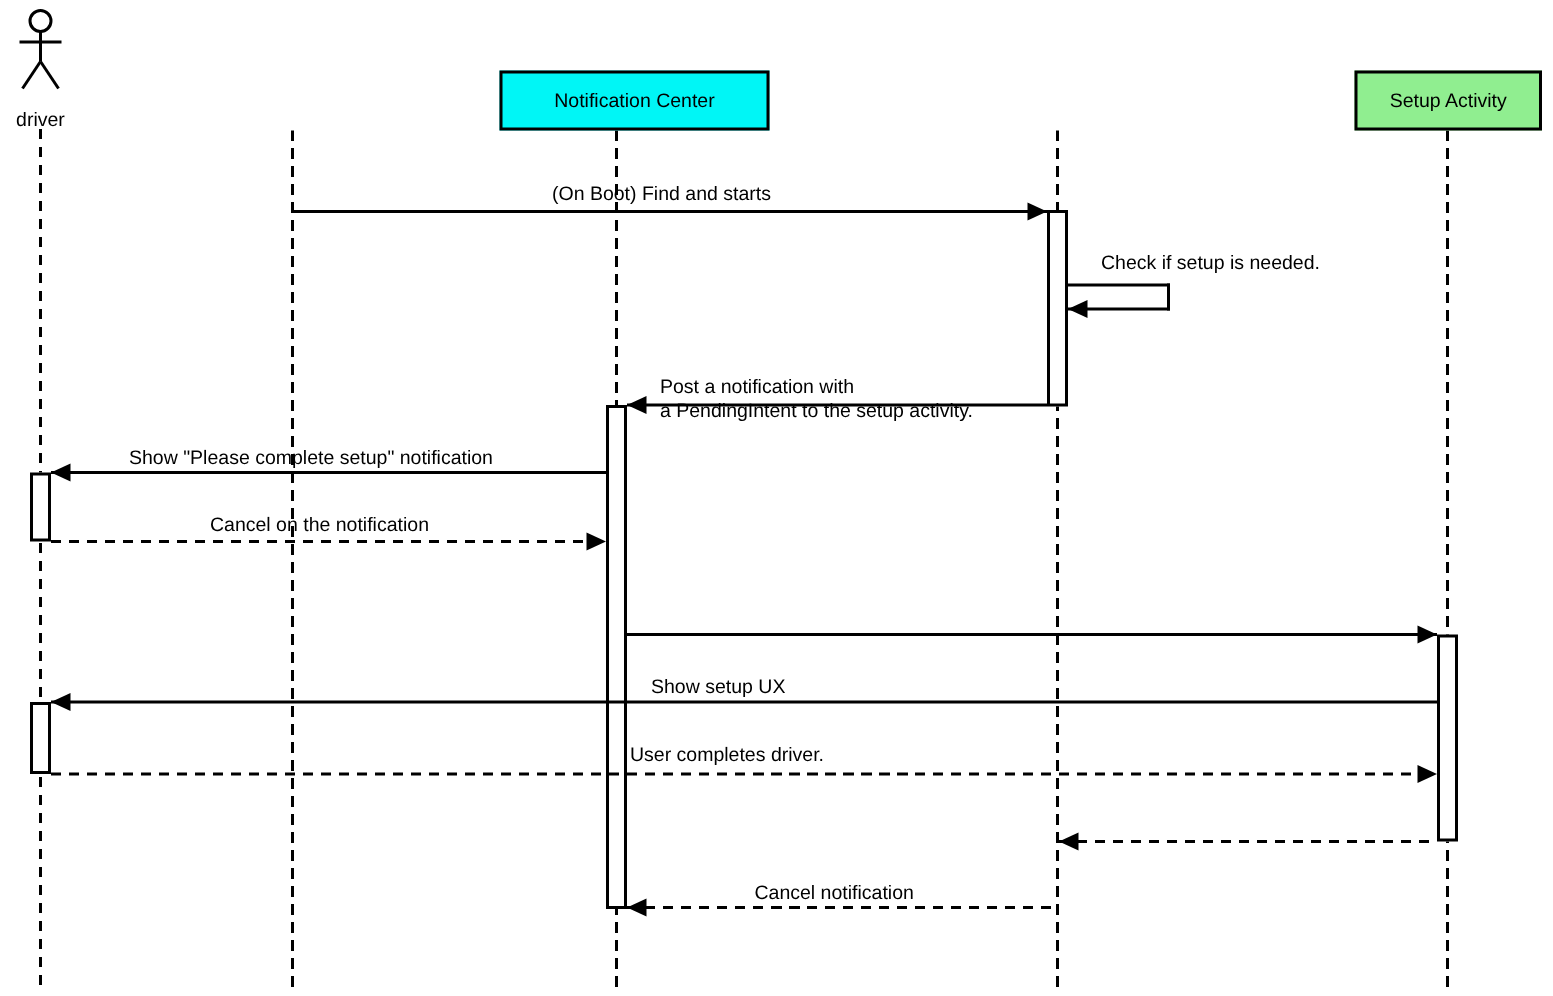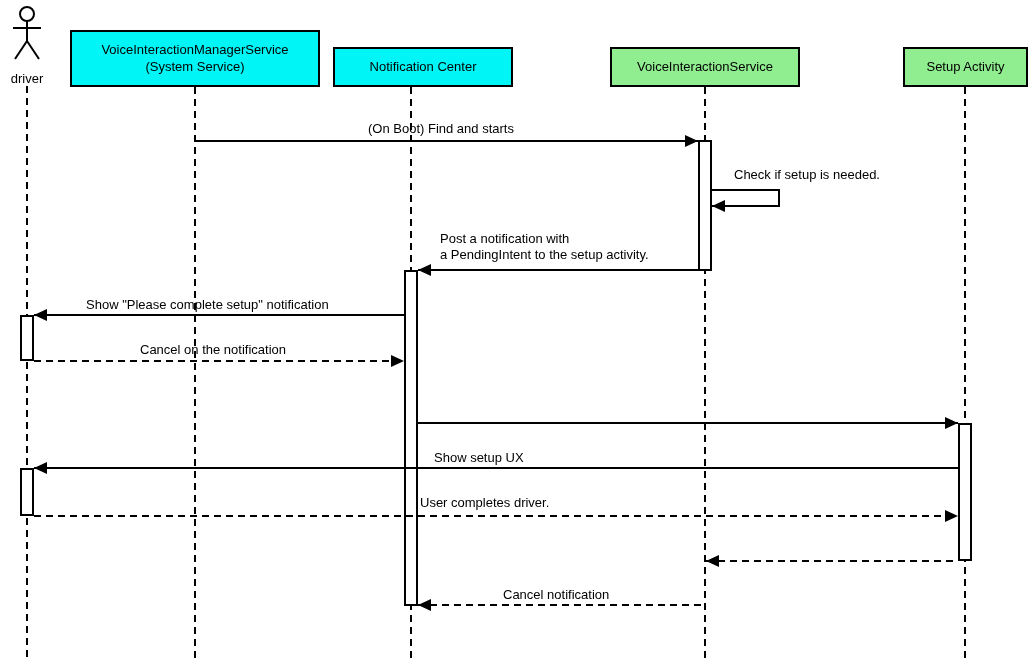--- a/index.html
+++ b/index.html
@@ -53,41 +53,38 @@
     <svg width="42" height="58" viewBox="0 0 42 58">
       <circle cx="21" cy="9" r="7" fill="none" stroke="#000" stroke-width="2"></circle>
       <line x1="21" y1="16" x2="21" y2="36" stroke="#000" stroke-width="2"></line>
       <line x1="7" y1="23" x2="35" y2="23" stroke="#000" stroke-width="2"></line>
       <line x1="21" y1="36" x2="9" y2="54" stroke="#000" stroke-width="2"></line>
       <line x1="21" y1="36" x2="33" y2="54" stroke="#000" stroke-width="2"></line>
     </svg>
     <div class="actor-label">driver</div>
   </div>
 
-  <div class="participant" style="left: 70px; top: 30px; width: 250px; height: 57px; background: rgb(0, 246, 246);">VoiceInteractionManagerService
-(System Service)</div>
   <div class="participant" style="left: 333px; top: 47px; width: 180px; height: 40px; background: rgb(0, 246, 246);">Notification Center</div>
-  <div class="participant" style="left: 610px; top: 47px; width: 190px; height: 40px; background: rgb(144, 238, 144);">VoiceInteractionService</div>
   <div class="participant" style="left: 903px; top: 47px; width: 125px; height: 40px; background: rgb(144, 238, 144);">Setup Activity</div>
 
   <div class="activation" style="left:698px; top:140px; height:131px;"></div>
   <div class="activation" style="left:404px; top:270px; height:336px;"></div>
   <div class="activation" style="left:20px;  top:315px; height:46px;"></div>
   <div class="activation" style="left:20px;  top:468px; height:48px;"></div>
   <div class="activation" style="left:958px; top:423px; height:138px;"></div>
 
   <div class="msg-label" style="left:368px; top:121px;">(On Boot) Find and starts</div>
   <div class="msg-line" style="left:195px; top:140px; width:503px;"></div>
   <div class="head right" style="left:685px; top:135px;"></div>
 
   <div class="msg-label" style="left:734px; top:167px;">Check if setup is needed.</div>
   <div class="self-box" style="left:712px; top:189px; width:68px; height:18px;"></div>
   <div class="head left" style="left:712px; top:200px;"></div>
 
-  <div class="msg-label" style="left:440px; top:231px;">Post a notification with
+  <div class="msg-label" style="left:440px; top:250px;">Post a notification with
 a PendingIntent to the setup activity.</div>
   <div class="msg-line" style="left:418px; top:269px; width:280px;"></div>
   <div class="head left" style="left:418px; top:264px;"></div>
 
   <div class="msg-label" style="left:86px; top:297px;">Show "Please complete setup" notification</div>
   <div class="msg-line" style="left:34px; top:314px; width:370px;"></div>
   <div class="head left" style="left:34px; top:309px;"></div>
 
   <div class="msg-label" style="left:140px; top:342px;">Cancel on the notification</div>
   <div class="msg-line dashed" style="left:34px; top:360px; width:370px;"></div>

